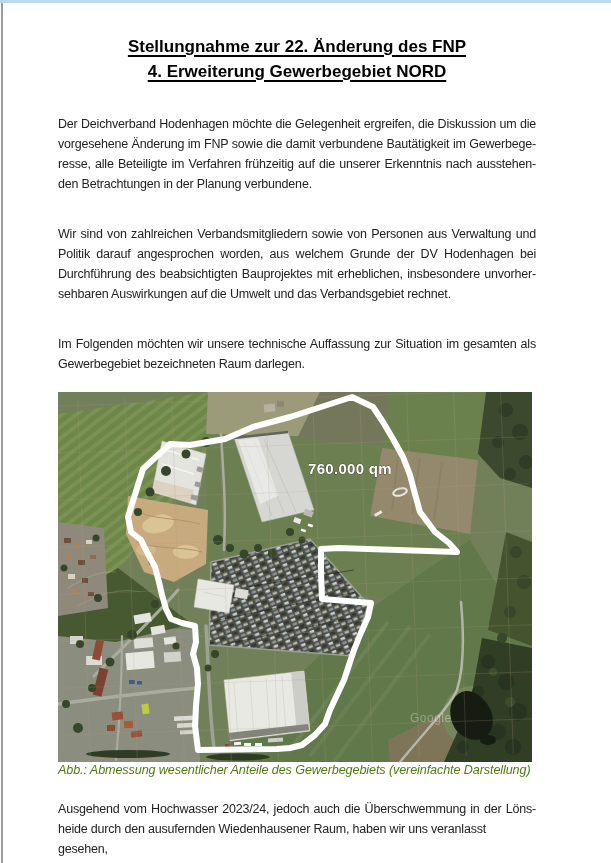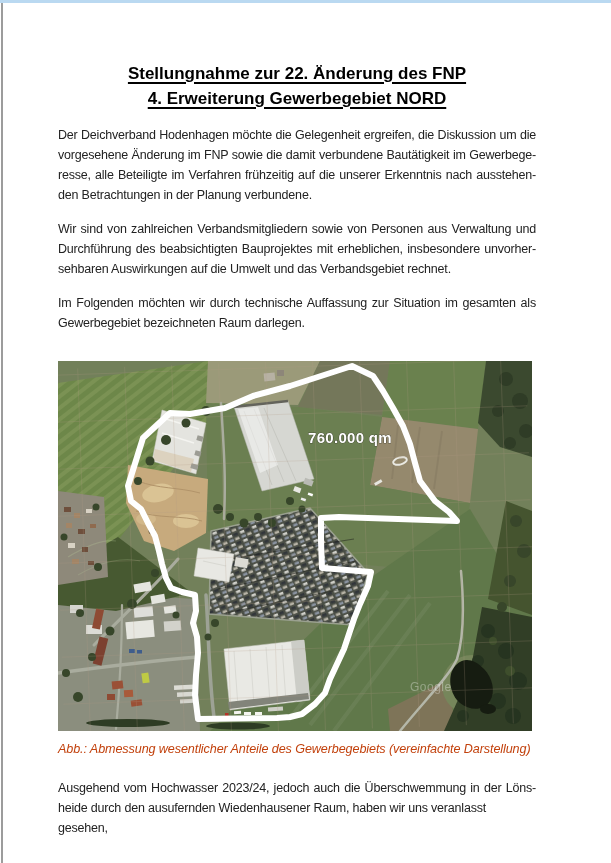--- a/index.html
+++ b/index.html
@@ -2,28 +2,28 @@
 <html><head>
 <meta charset="utf-8">
 <style>
   html,body { margin:0; padding:0; background:#ffffff; }
   .page {
     position:relative; width:611px; height:863px; background:#ffffff;
     font-family:"Liberation Sans","DejaVu Sans",sans-serif; overflow:hidden;
   }
   .top-strip { position:absolute; left:0; top:0; width:611px; height:3px; }
   .left-edge { position:absolute; left:1px; top:3px; bottom:0; width:2px; }
-  .content { position:absolute; left:58px; top:0; width:478px; padding-top:61px; }
+  .content { position:absolute; left:58px; top:0; width:478px; padding-top:34px; }
   .doc-title { text-align:center; color:#000; font-weight:bold; font-size:17px; line-height:25px; }
   .doc-title .tline { text-decoration:underline; text-decoration-thickness:1.8px; text-underline-offset:3px; }
-  .para { margin-top:14px; color:#222; font-size:12.5px; line-height:20px; letter-spacing:-0.2px; }
+  .para { margin-top:30px; color:#222; font-size:12.5px; line-height:20px; letter-spacing:-0.2px; }
   .jl  { text-align:justify; text-align-last:justify; }
   .jll { text-align:left; }
-  .figure-wrap { margin-top:28px; width:474px; height:370px; }
-  .fig-caption { margin-top:10px; color:#c2410c; font-size:12.6px; font-style:italic; letter-spacing:-0.1px; line-height:16px; }
+  .figure-wrap { margin-top:18px; width:474px; height:370px; }
+  .fig-caption { color:#4d7c0f; font-size:12.6px; font-style:italic; letter-spacing:-0.1px; line-height:16px; }
   .closing { margin-top:21px; }
   svg text { font-family:"Liberation Sans","DejaVu Sans",sans-serif; }
 </style>
 </head>
 <body>
 
 <div class="page">
   <div class="top-strip" style="background:#bad9f1;"></div>
   <div class="left-edge" style="background:#9c9c9c;"></div>
 
@@ -36,26 +36,27 @@
 
     <div class="para">
       <div class="jl">Der Deichverband Hodenhagen möchte die Gelegenheit ergreifen, die Diskussion um die</div>
       <div class="jl">vorgesehene Änderung im FNP sowie die damit verbundene Bautätigkeit im Gewerbege-</div>
       <div class="jl">resse, alle Beteiligte im Verfahren frühzeitig auf die unserer Erkenntnis nach ausstehen-</div>
       <div class="jll">den Betrachtungen in der Planung verbundene.</div>
     </div>
 
     <div class="para">
       <div class="jl">Wir sind von zahlreichen Verbandsmitgliedern sowie von Personen aus Verwaltung und</div>
+      <div class="jl">Politik darauf angesprochen worden, aus welchem Grunde der DV Hodenhagen bei</div>
       <div class="jl">Durchführung des beabsichtigten Bauprojektes mit erheblichen, insbesondere unvorher-</div>
       <div class="jll">sehbaren Auswirkungen auf die Umwelt und das Verbandsgebiet rechnet.</div>
     </div>
 
     <div class="para">
-      <div class="jl">Im Folgenden möchten wir durch technische Auffassung zur Situation im gesamten als</div>
+      <div class="jl">Im Folgenden möchten wir unsere technische Auffassung zur Situation im gesamten als</div>
       <div class="jll">Gewerbegebiet bezeichneten Raum darlegen.</div>
     </div>
 
     <div class="figure-wrap">
       <svg viewBox="0 0 474 370" width="474" height="370">
         <defs>
           <pattern id="stripes" width="9" height="9" patternUnits="userSpaceOnUse" patternTransform="rotate(52)">
             <rect width="9" height="9" fill="#6d8749"></rect>
             <rect width="4" height="9" fill="#7b9254"></rect>
           </pattern>

